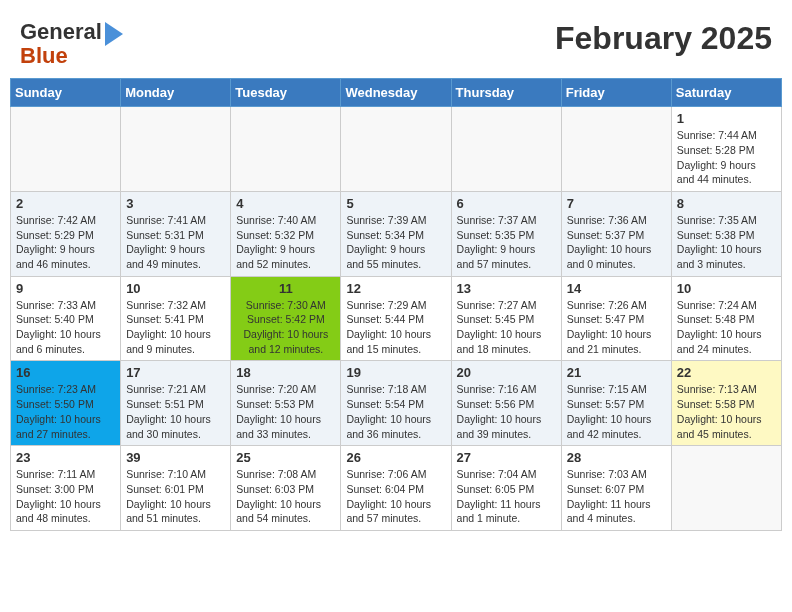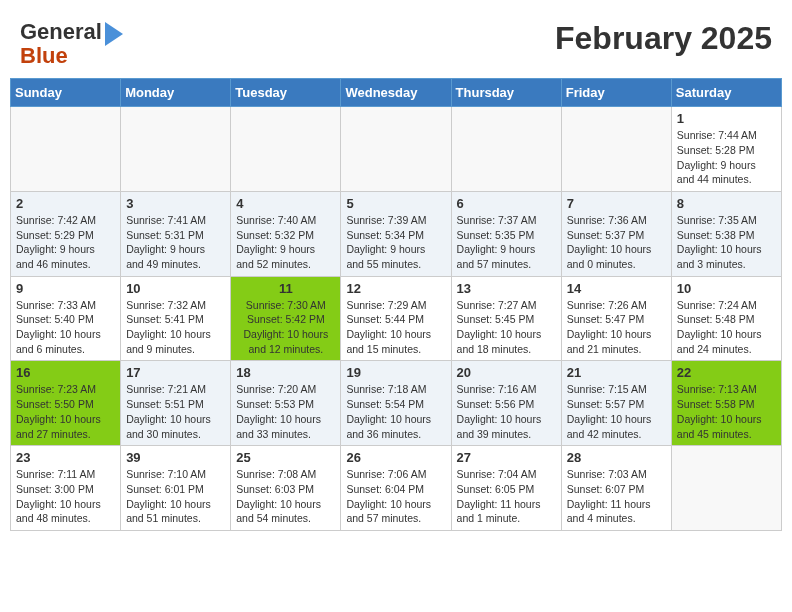--- a/index.html
+++ b/index.html
@@ -218,21 +218,21 @@
 Daylight: 10 hours and 21 minutes.</div>
         </td>
         <td style="background: rgb(255, 255, 255);">
           <span class="day-number">10</span>
           <div class="day-info" style="white-space: pre-line;">Sunrise: 7:24 AM
 Sunset: 5:48 PM
 Daylight: 10 hours and 24 minutes.</div>
         </td>
       </tr>
       <tr>
-        <td style="background: #84cc16; margin-left: 29px;">
+        <td style="background: #0ea5e9; margin-left: 29px;">
           <span class="day-number">16</span>
           <div class="day-info" style="white-space: pre-line;">Sunrise: 7:23 AM
 Sunset: 5:50 PM
 Daylight: 10 hours and 27 minutes.</div>
         </td>
         <td style="background: rgb(238, 243, 248);">
           <span class="day-number">17</span>
           <div class="day-info" style="white-space: pre-line;">Sunrise: 7:21 AM
 Sunset: 5:51 PM
 Daylight: 10 hours and 30 minutes.</div>
@@ -254,21 +254,21 @@
           <div class="day-info" style="white-space: pre-line;">Sunrise: 7:16 AM
 Sunset: 5:56 PM
 Daylight: 10 hours and 39 minutes.</div>
         </td>
         <td style="background: rgb(238, 243, 248);">
           <span class="day-number">21</span>
           <div class="day-info" style="white-space: pre-line;">Sunrise: 7:15 AM
 Sunset: 5:57 PM
 Daylight: 10 hours and 42 minutes.</div>
         </td>
-        <td style="background: #84cc16;">
+        <td style="background: #fef9c3;">
           <span class="day-number">22</span>
           <div class="day-info" style="white-space: pre-line;">Sunrise: 7:13 AM
 Sunset: 5:58 PM
 Daylight: 10 hours and 45 minutes.</div>
         </td>
       </tr>
       <tr>
         <td style="background: rgb(255, 255, 255);">
           <span class="day-number">23</span>
           <div class="day-info" style="white-space: pre-line;">Sunrise: 7:11 AM

